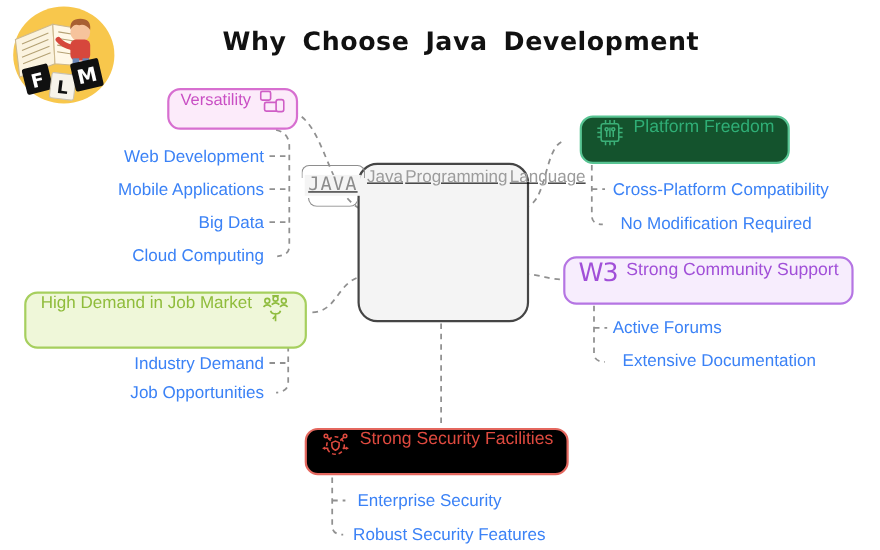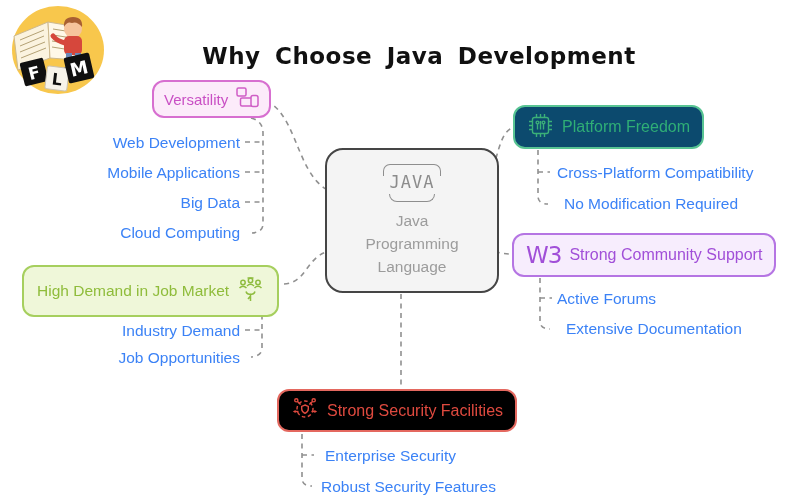--- a/index.html
+++ b/index.html
@@ -4,57 +4,57 @@
 <style>
   html,body{margin:0;padding:0;background:#ffffff;}
   .stage{
     position:relative;width:800px;height:500px;overflow:hidden;background:#ffffff;
     font-family:"Liberation Sans", sans-serif;
   }
   .wires{position:absolute;left:0;top:0;pointer-events:none;}
   .wires path{fill:none;stroke:#909090;stroke-width:1.6;stroke-dasharray:5 4.5;}
 
   .title{
-    position:absolute;top:43px;left:0;right:0;padding-left:38px;
+    position:absolute;top:25px;left:0;right:0;padding-left:38px;
     text-align:center;font-family:"DejaVu Sans", sans-serif;
     font-size:23px;font-weight:bold;color:#111111;letter-spacing:0.5px;word-spacing:6px;
   }
 
   .logo{position:absolute;left:6px;top:2px;width:104px;height:96px;}
 
   .node{
-    position:absolute;display:flex;align-items:center;gap:8px;
+    position:absolute;display:flex;align-items:flex-start;gap:8px;
     border:2px solid;border-radius:12px;box-sizing:border-box;
     white-space:nowrap;
   }
   .node .lbl{font-size:16px;}
 
   .node-versatility{left:152px;top:80px;height:38px;padding:0 10px;
     background:#fcebfa;border-color:#d76fd0;color:#c94fc4;}
   .node-versatility .lbl{font-size:15px;}
 
-  .node-platform{left:513px;top:105px;height:44px;padding:0 12px;
-    background:#0c4a6e;border-color:#58c493;color:#2fae76;}
+  .node-platform{left:527px;top:105px;height:44px;padding:0 12px;
+    background:#14532d;border-color:#58c493;color:#2fae76;}
 
   .node-community{left:512px;top:233px;height:44px;padding:2px 12px;
     background:#f7edfd;border-color:#b575e3;color:#a14fd8;}
   .w3glyph{font-family:"DejaVu Sans", sans-serif;font-size:23px;line-height:1;
     color:#a14fd8;letter-spacing:-1px;}
 
   .node-jobmarket{left:22px;top:265px;height:52px;padding:0 13px;
     background:#eff7d9;border-color:#a6cf5e;color:#8fbc3b;}
   .node-jobmarket .lbl{font-size:15.5px;}
 
   .node-security{left:277px;top:389px;height:43px;padding:0 12px;
     background:#000000;border-color:#e4685f;color:#df4a3f;}
 
   .node-central{
-    left:325px;top:148px;width:174px;height:145px;
+    left:325px;top:148px;width:156px;height:145px;
     background:#f4f4f4;border:2px solid #454545;border-radius:18px;
-    flex-direction:column;justify-content:center;gap:2px;
+    justify-content:center;gap:2px;text-decoration:underline;
   }
   .java-badge{display:flex;flex-direction:column;align-items:center;margin-bottom:6px;}
   .java-top{width:56px;height:11px;border:1.6px solid #8e8e8e;border-bottom:none;
     border-radius:7px 7px 0 0;margin-bottom:-3px;}
   .java-word{font-family:"DejaVu Sans Mono", monospace;font-size:17px;color:#8c8c8c;
     letter-spacing:1px;background:#f4f4f4;padding:0 3px;line-height:1.1;}
   .java-bottom{width:44px;height:7px;border:1.6px solid #8e8e8e;border-top:none;
     border-radius:0 0 9px 9px;margin-top:2px;}
   .central-lines{color:#9c9c9c;font-size:15.5px;line-height:21px;text-align:center;}
 

